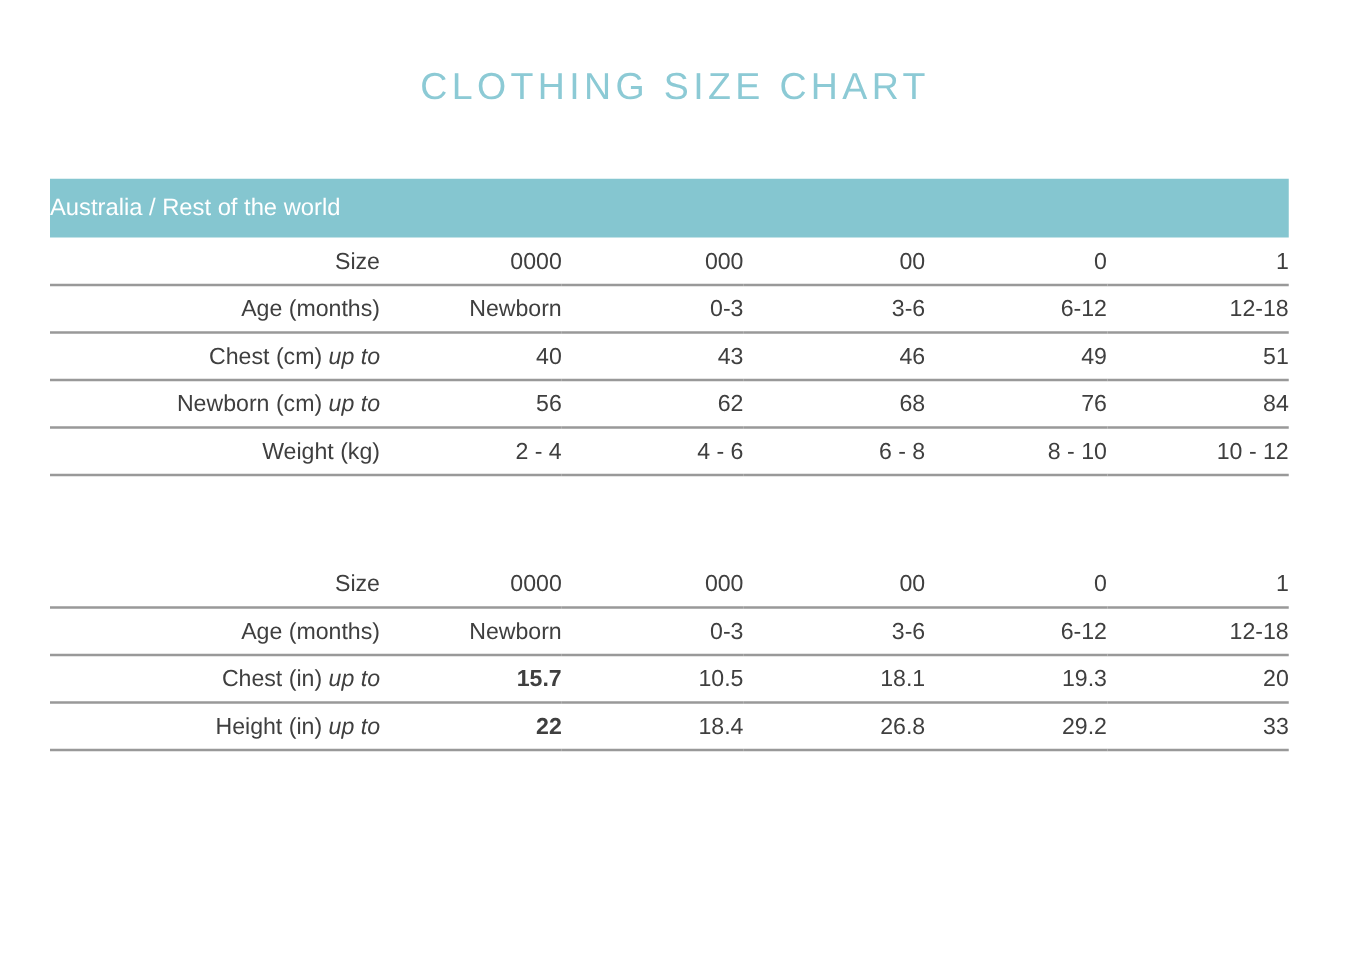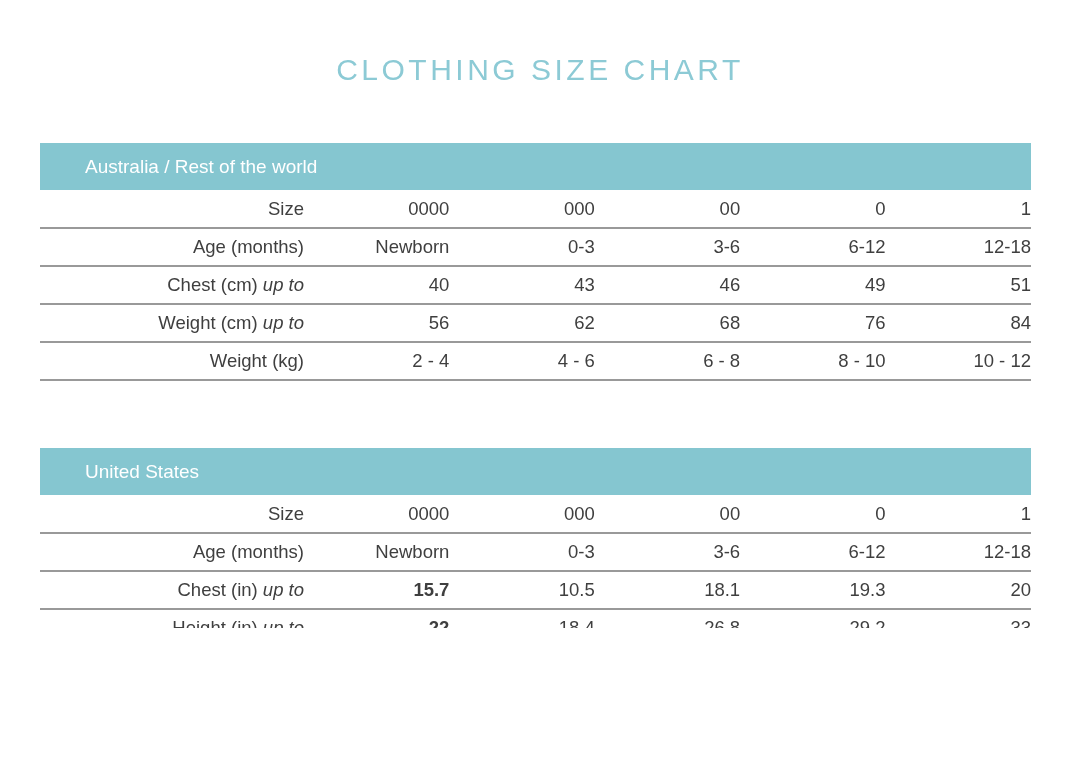--- a/index.html
+++ b/index.html
@@ -43,21 +43,20 @@
   }
   .size-table.australia { top: 143px; }
   .size-table.united-states { top: 448px; }
   .table-header {
     height: 47px;
     background: var(--accent);
     color: var(--header-text);
     font-size: 19px;
     display: flex;
     align-items: center;
-    padding-left: 45px;
   }
   table.grid {
     width: 100%;
     border-collapse: collapse;
     table-layout: fixed;
   }
   table.grid td {
     height: 38px;
     padding: 0;
     text-align: right;
@@ -99,41 +98,40 @@
           </tr>
           <tr>
             <td class="row-label"><span>Chest (cm)</span> <em>up to</em></td>
             <td class="cell">40</td>
             <td class="cell">43</td>
             <td class="cell">46</td>
             <td class="cell">49</td>
             <td class="cell">51</td>
           </tr>
           <tr>
-            <td class="row-label"><span>Weight (cm)</span> <em>up to</em></td>
+            <td class="row-label"><span>Newborn (cm)</span> <em>up to</em></td>
             <td class="cell">56</td>
             <td class="cell">62</td>
             <td class="cell">68</td>
             <td class="cell">76</td>
             <td class="cell">84</td>
           </tr>
           <tr>
             <td class="row-label"><span>Weight (kg)</span></td>
             <td class="cell">2 - 4</td>
             <td class="cell">4 - 6</td>
             <td class="cell">6 - 8</td>
             <td class="cell">8 - 10</td>
             <td class="cell">10 - 12</td>
           </tr>
         </tbody>
     </table>
   </section>
 
   <section class="size-table united-states">
-    <div class="table-header">United States</div>
     <table class="grid">
       <tbody id="table-body-1">
           <tr>
             <td class="row-label"><span>Size</span></td>
             <td class="cell">0000</td>
             <td class="cell">000</td>
             <td class="cell">00</td>
             <td class="cell">0</td>
             <td class="cell">1</td>
           </tr>

